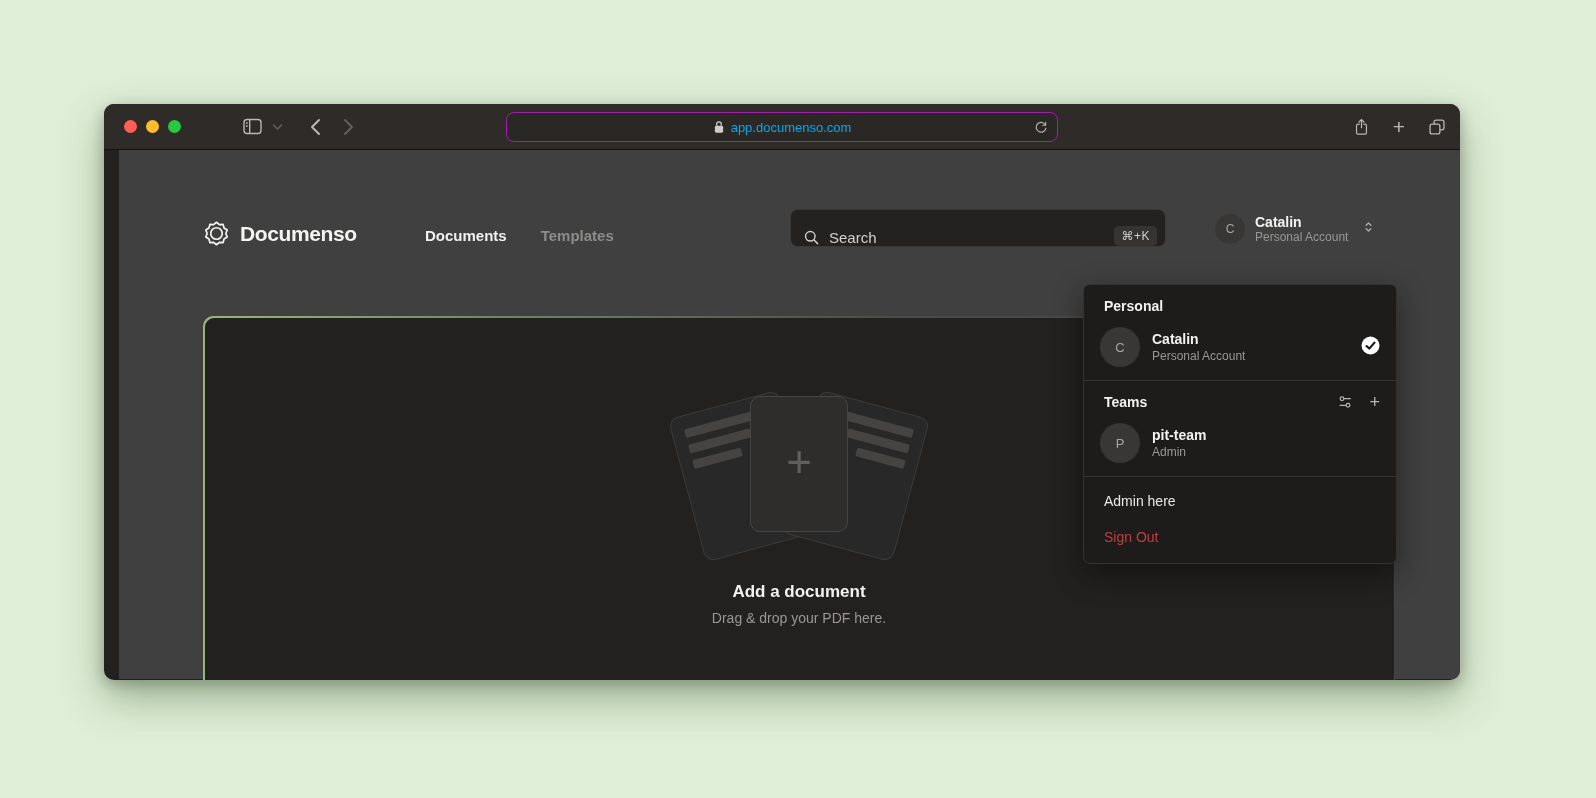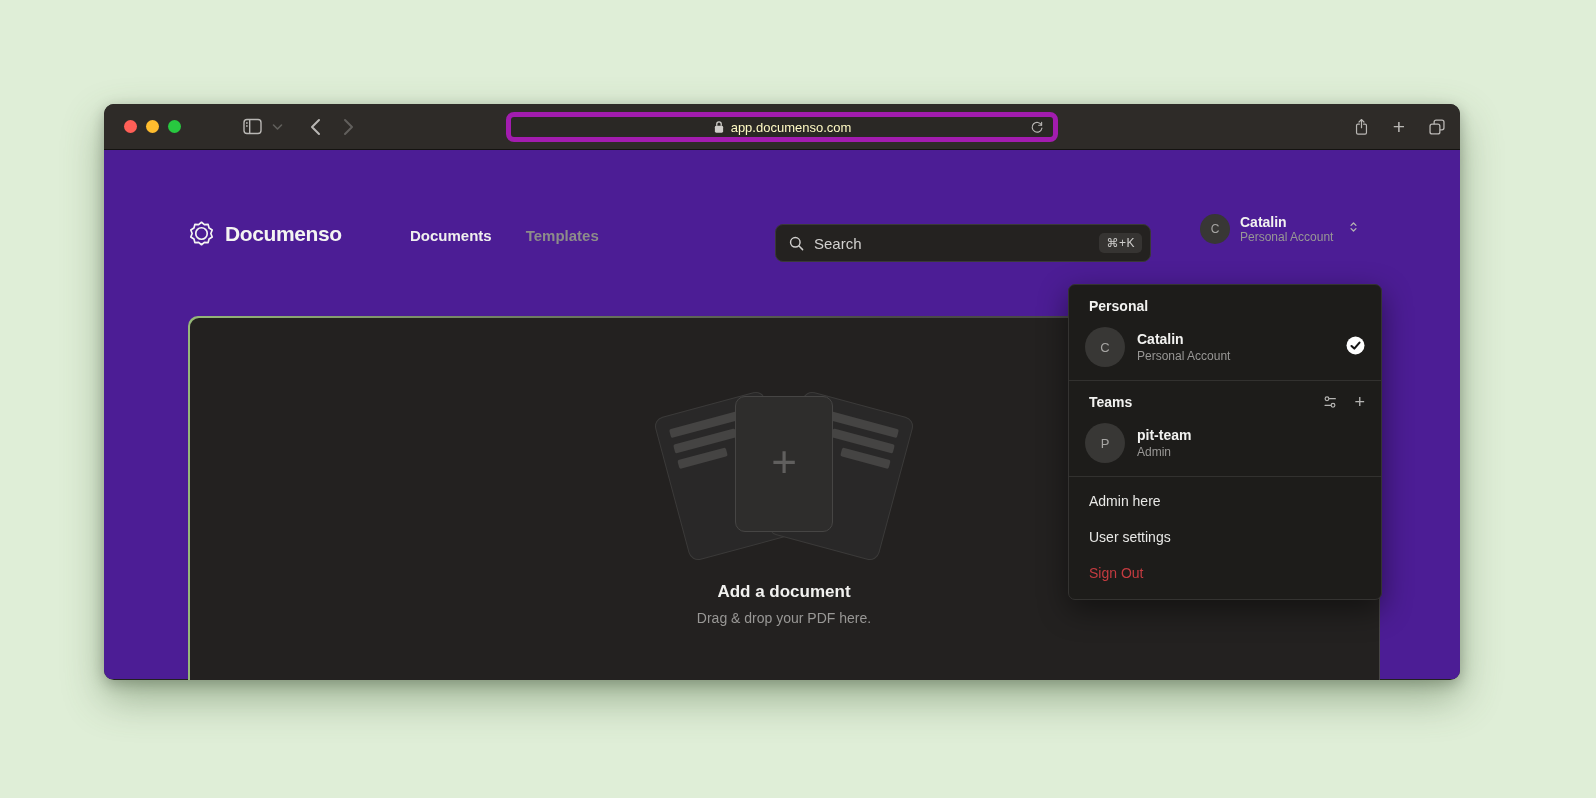--- a/index.html
+++ b/index.html
@@ -25,39 +25,39 @@
   .t-red { background:#ff5f57; } .t-yellow { background:#febc2e; } .t-green { background:#28c840; }
   .tb-icon { color:#b9b7b4; display:flex; align-items:center; justify-content:center; }
   .tb-icon.dim { color:#615f5c; }
   .tb-icon svg { display:block; }
   .sidebar-btn { margin-left:62px; }
   .chev-small { margin-left:10px; }
   .nav-back { margin-left:26px; }
   .nav-fwd { margin-left:22px; }
   .urlbar {
     position:absolute; left:50%; top:8px; transform:translateX(-50%);
-    width:552px; height:30px; background:#2a2825; border:5px solid #a21caf;
+    width:552px; height:30px; background:#2a2825; border:1px solid #a21caf;
     border-radius:8px; display:flex; align-items:center; justify-content:center;
-    color:#fef9c3; font-size:13px; gap:6px;
+    color:#0ea5e9; font-size:13px; gap:6px;
   }
   .urlbar .reload { position:absolute; right:9px; color:#b9b7b4; }
   .urlbar .lock { color:#cfcdca; }
   .tb-right { position:absolute; right:14px; display:flex; gap:23px; align-items:center; }
   .tb-plus { font-size:21px; font-weight:300; line-height:1; }
   
-  .app { position:relative; height:529px; background:#4c1d95; }
+  .app { position:relative; height:529px; background:#404040;margin-left:15px; }
   .brand { position:absolute; left:84px; top:70px; display:flex; align-items:center; gap:10px; color:#f4f4f2; }
   .brand svg { color:#f4f4f2; }
   .brand .brand-name { font-size:21px; font-weight:700; letter-spacing:-0.4px; }
   .main-nav { position:absolute; left:306px; top:77px; display:flex; gap:34px; font-size:15px; font-weight:600; }
   .main-nav .nav-link { color:#8d8c8a; cursor:pointer; }
   .main-nav .nav-link.active { color:#efefee; }
   .search {
-    position:absolute; left:671px; top:74px; width:376px; height:38px;
-    border:1px solid #3a3937; border-radius:8px; display:flex; align-items:center;
+    position:absolute; left:671px; top:59px; width:376px; height:38px;
+    border:1px solid #3a3937; border-radius:8px; display:flex; align-items:flex-end;
     padding:0 8px 0 12px; color:#8f8e8c; background:#242220;
   }
   .search input {
     flex:1; background:transparent; border:none; outline:none; margin-left:9px;
     color:#e6e6e4; font-size:15px; font-family:inherit;
   }
   .search input::placeholder { color:#d2d1cf; opacity:1; }
   .kbd {
     background:#363432; color:#cfcecc; font-size:12px; border-radius:5px;
     padding:3px 7px; letter-spacing:.5px;
@@ -291,19 +291,18 @@
         <span>
           <div class="row-name">pit-team</div>
           <div class="row-sub">Admin</div>
         </span>
       </div>
 
       <div class="menu-divider"></div>
 
       <div class="menu-top-pad">
         <div class="menu-item">Admin here</div>
-        <div class="menu-item">User settings</div>
         <div class="menu-item danger">Sign Out</div>
       </div>
     </div>
 
   </div>
 </div>
 
 </body></html>

